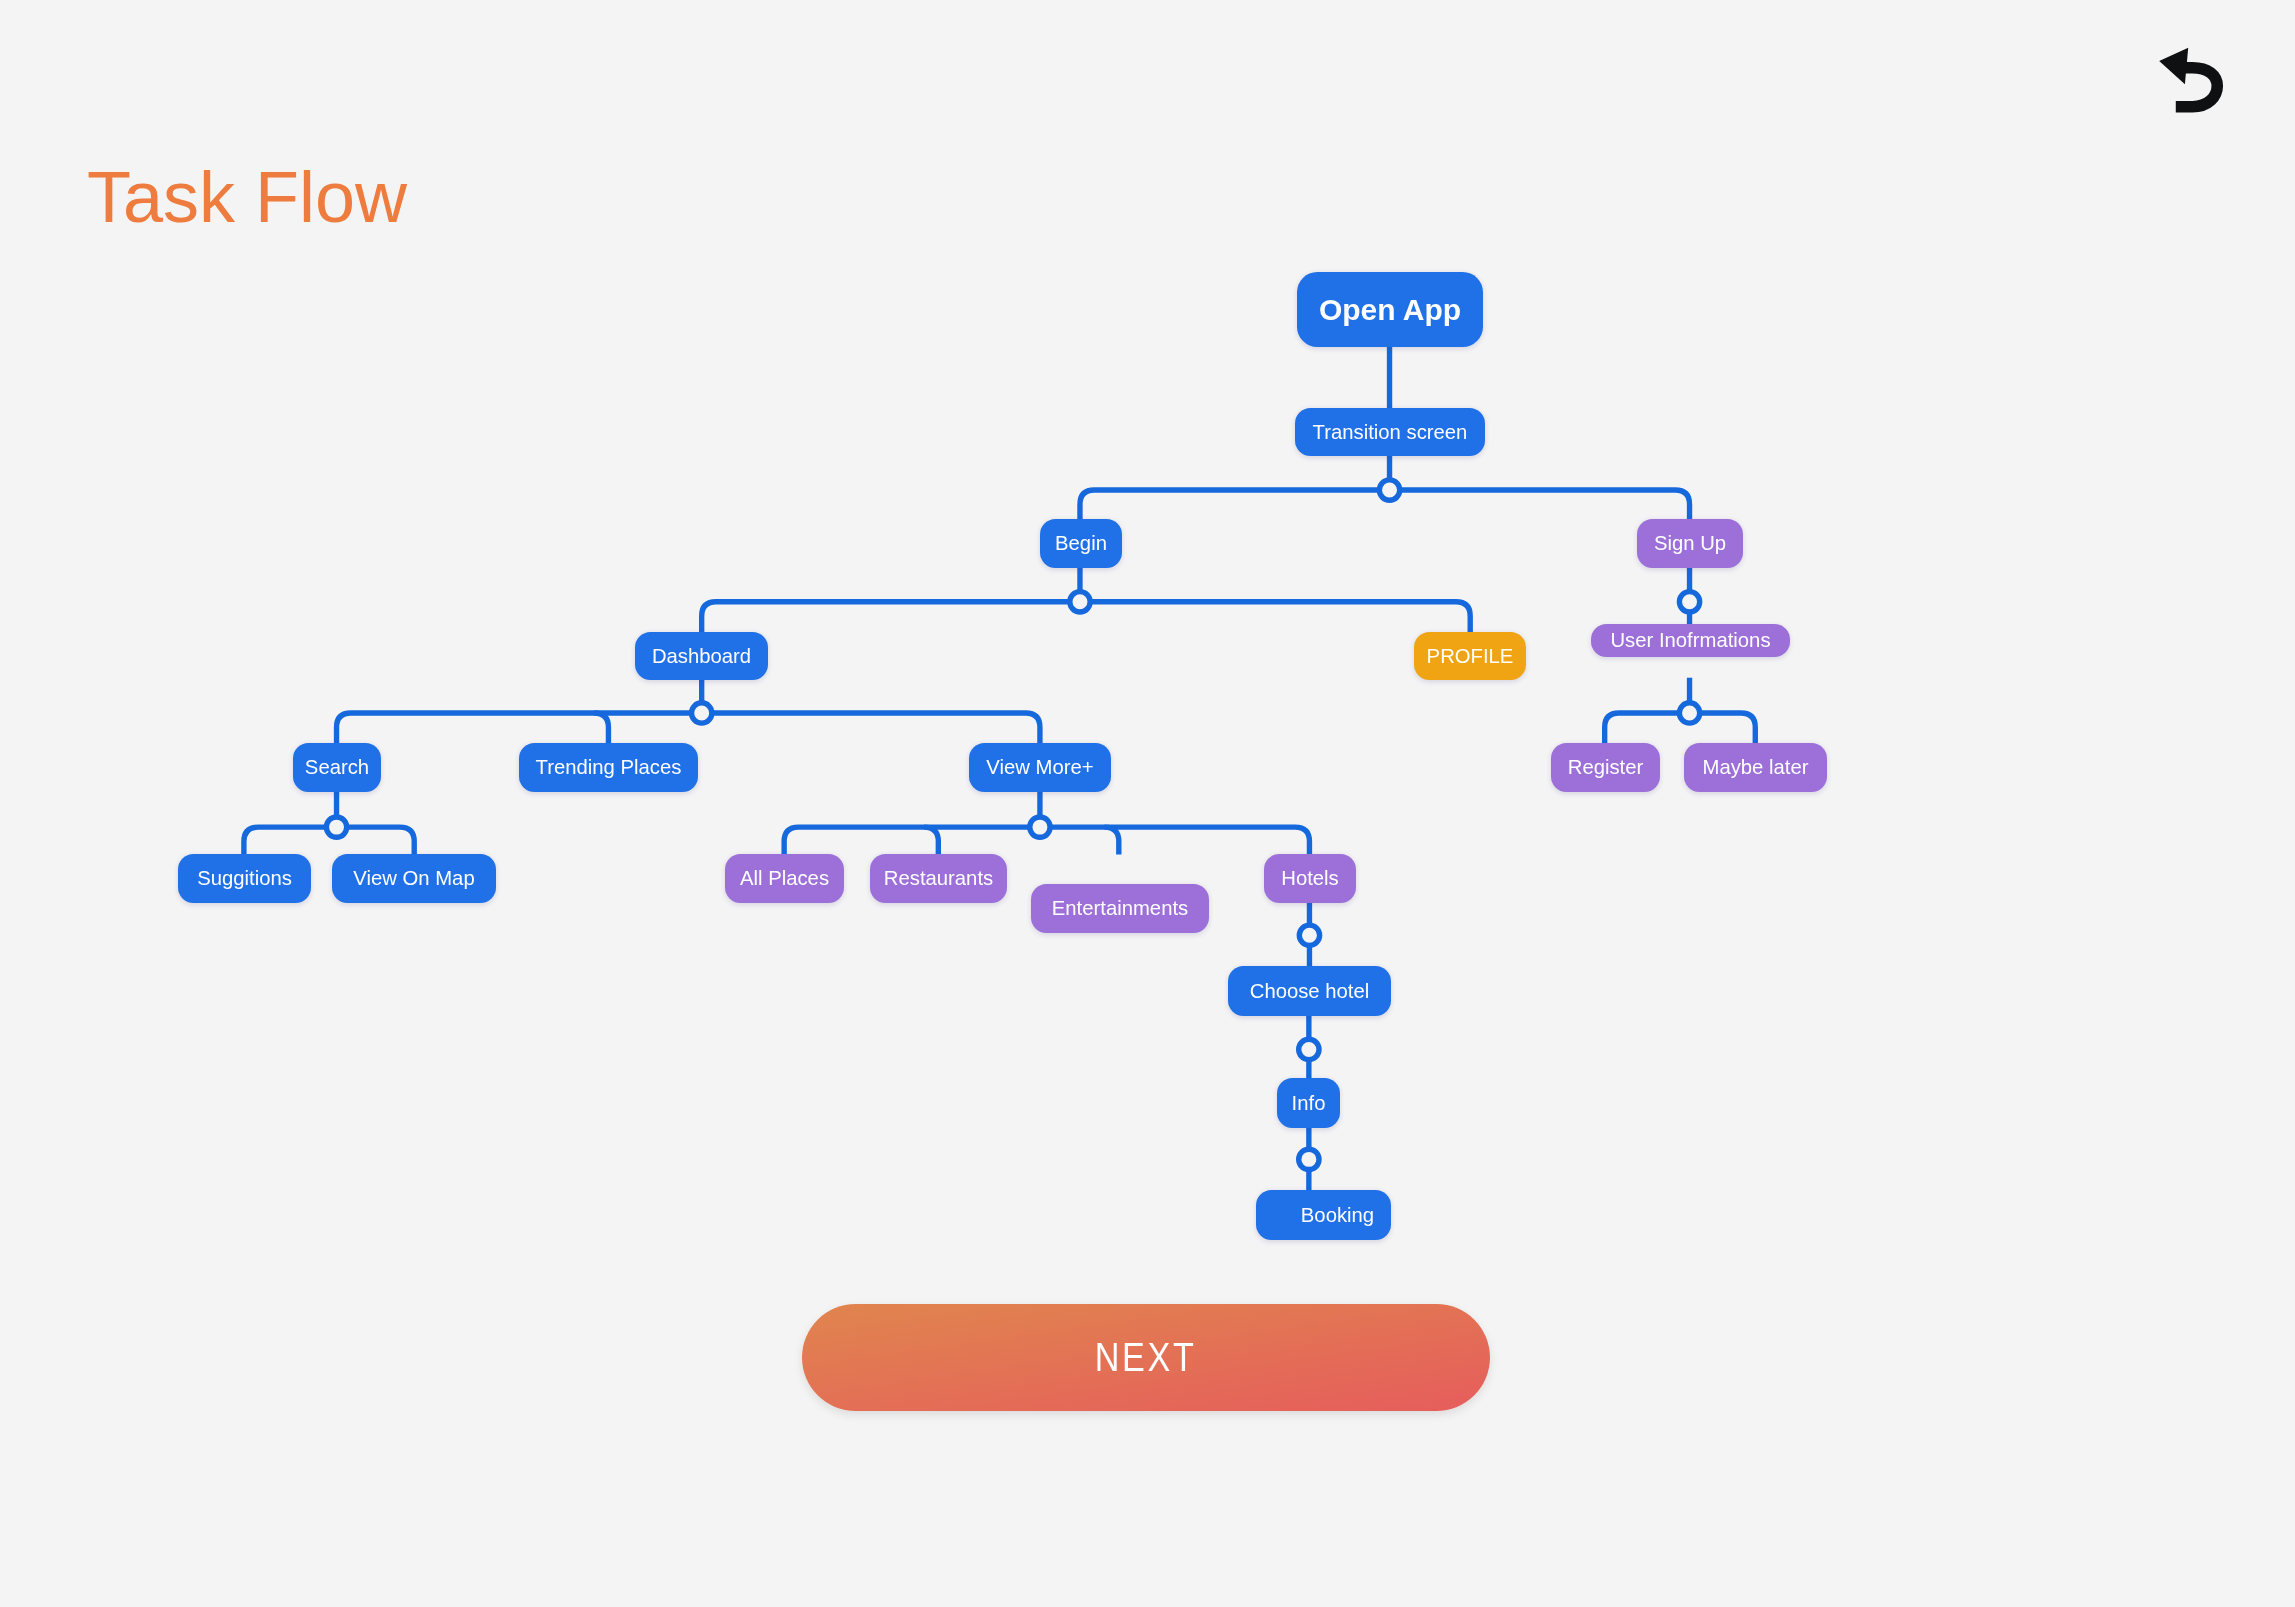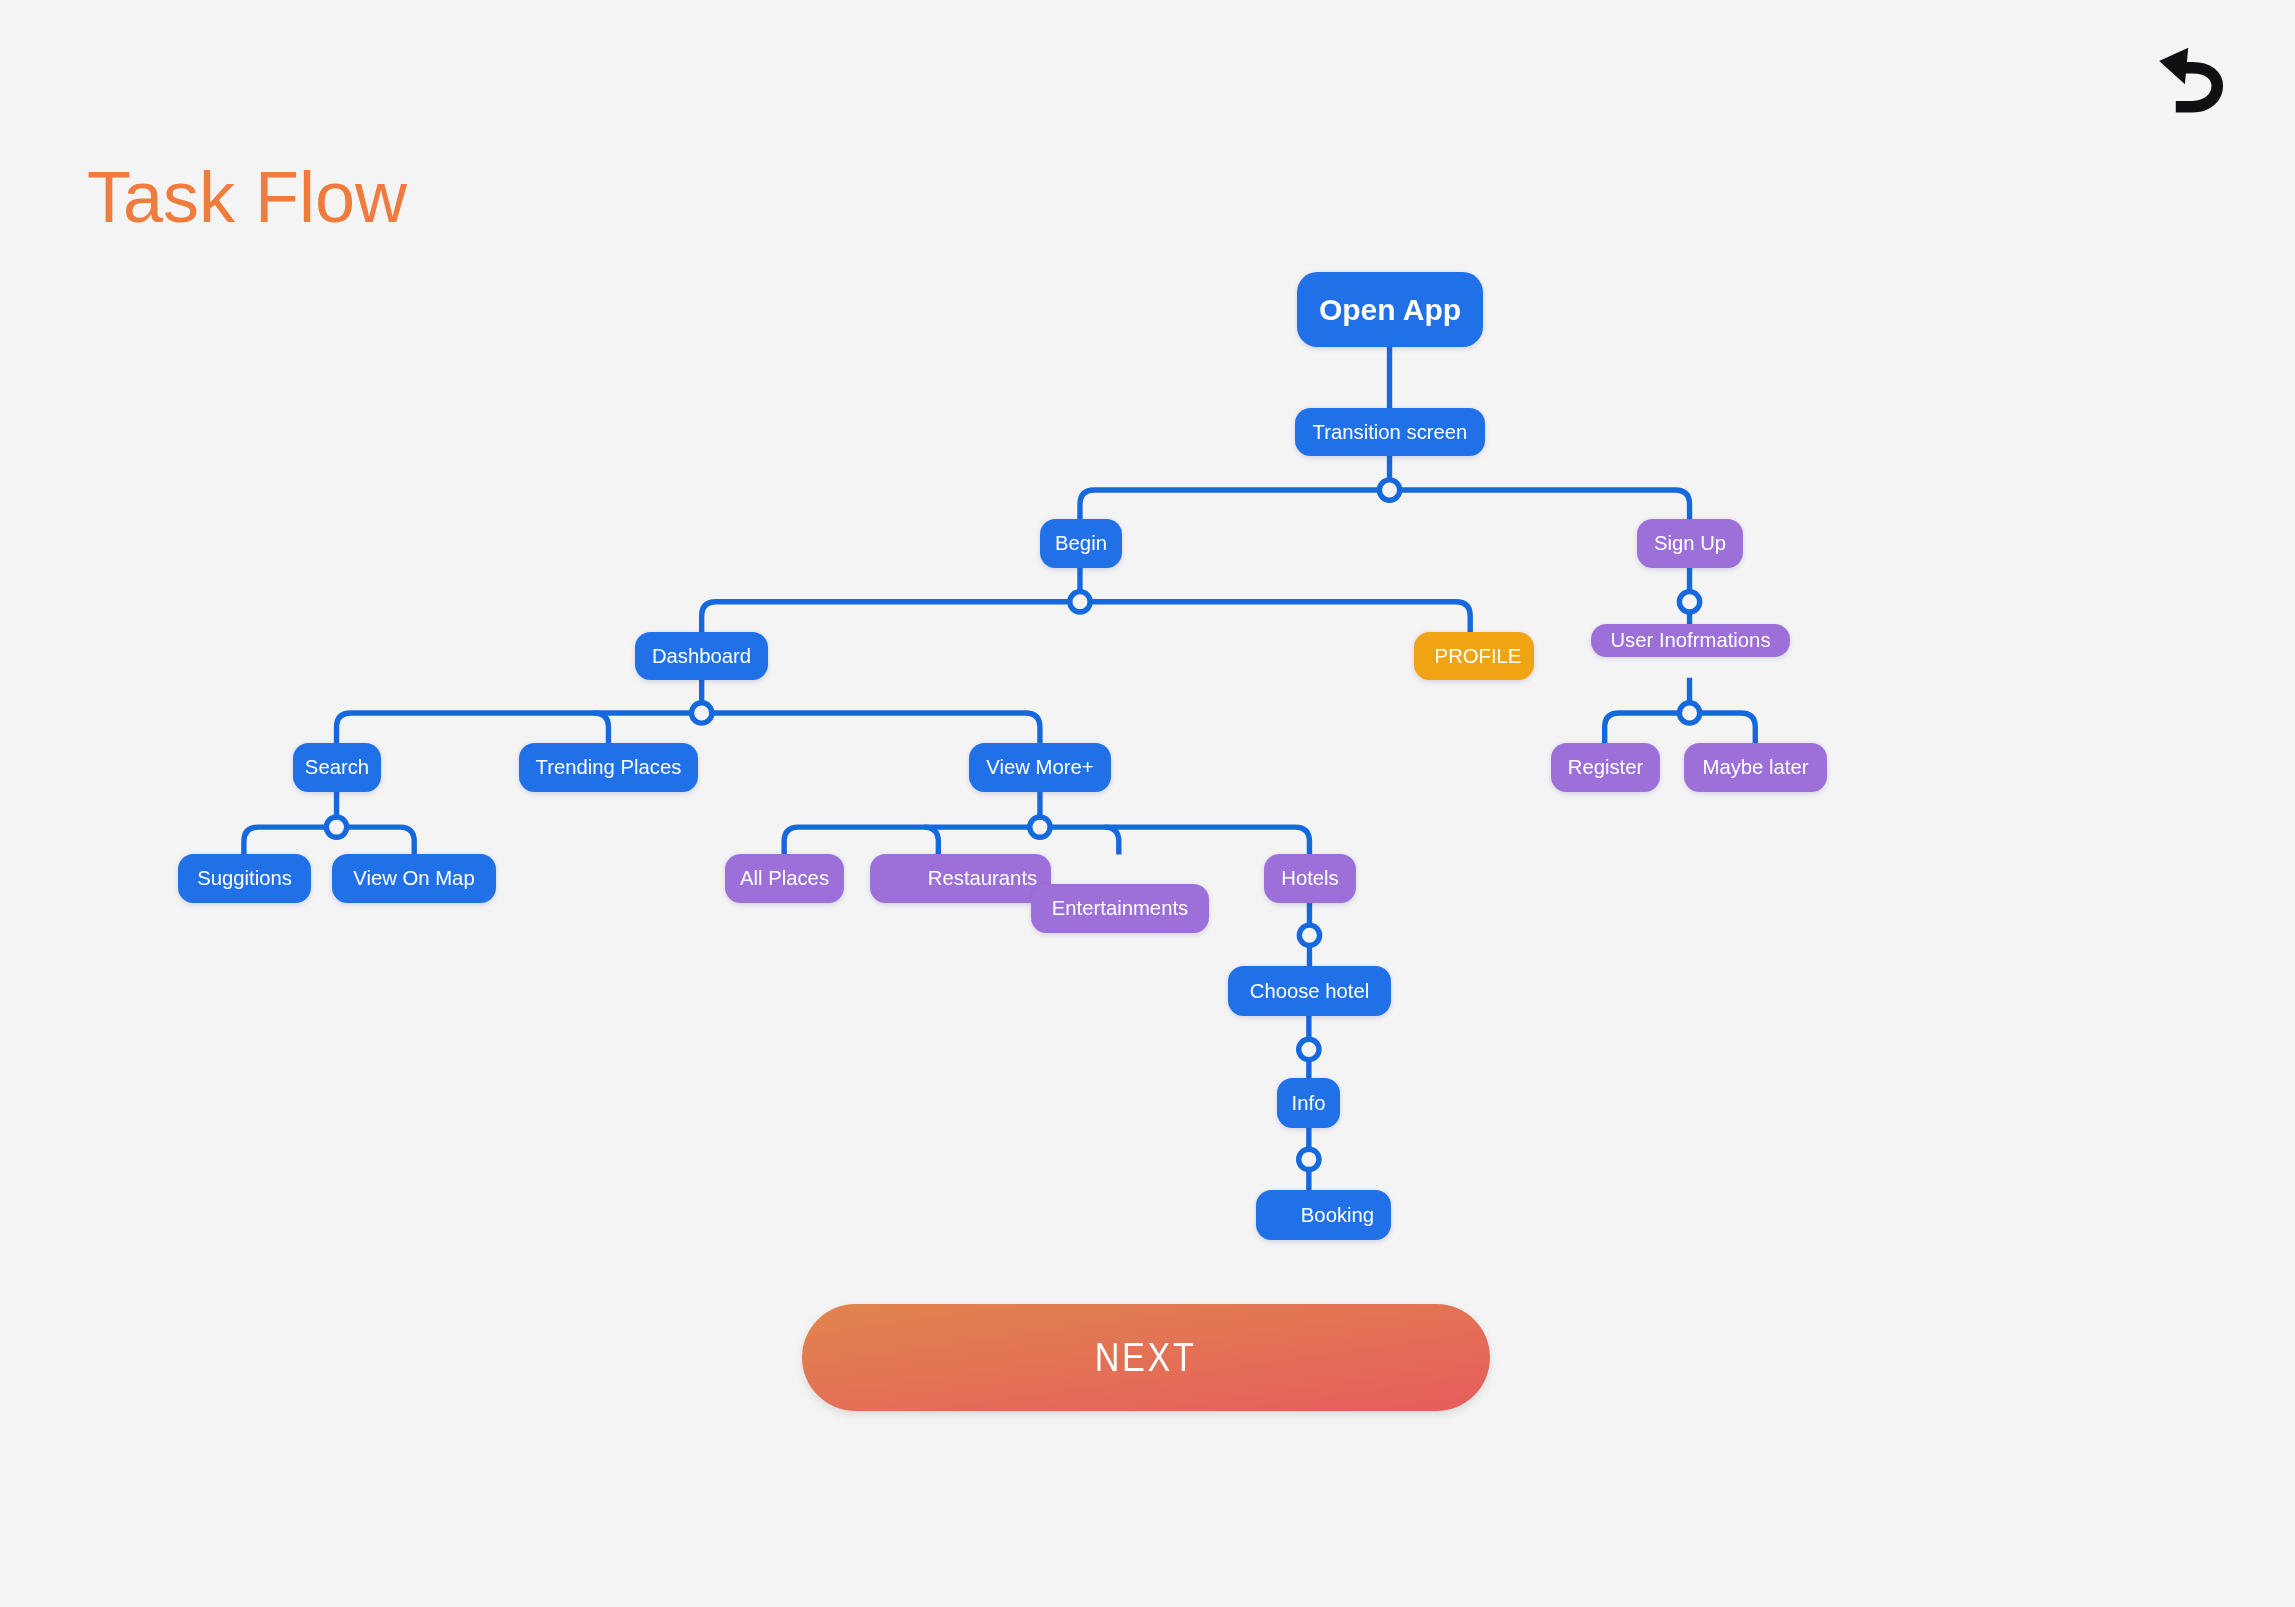--- a/index.html
+++ b/index.html
@@ -28,21 +28,21 @@
 
   
   .node{
     position:absolute;display:flex;align-items:center;justify-content:center;
     color:#fff;font-size:20.3px;font-weight:400;border-radius:15.5px;
     box-shadow:0 1.8px 5.4px rgba(50,50,130,.16);
     white-space:nowrap;text-align:left;
   }
   .node.blue{background:var(--node-blue,#2070e8);}
   .node.purple{background:var(--node-purple,#9c70d8);}
-  .node.orange{background:var(--node-orange,#f0a413);padding-left:8px;}
+  .node.orange{background:var(--node-orange,#f0a413);}
   .node.big{font-size:30px;font-weight:700;border-radius:20.3px;}
 
   
   #next-btn{
     position:absolute;left:802px;top:1304px;width:688px;height:107px;
     border:none;border-radius:55px;cursor:pointer;
     background:linear-gradient(172deg,var(--next-top,#e0854e) 0%,var(--next-bottom,#e65d5c) 100%);
     display:flex;align-items:center;justify-content:center;
     box-shadow:0 3.6px 9.6px rgba(0,0,0,.10);
   }
@@ -114,21 +114,21 @@
   <div class="node orange" style="left:1414px;top:632px;width:112px;height:48px;">PROFILE</div>
   <div class="node purple" style="left:1591px;top:624px;width:199px;height:33px;">User Inofrmations</div>
   <div class="node blue" style="left:293px;top:743px;width:88px;height:49px;">Search</div>
   <div class="node blue" style="left:519px;top:743px;width:179px;height:49px;">Trending Places</div>
   <div class="node blue" style="left:969px;top:743px;width:142px;height:49px;">View More+</div>
   <div class="node purple" style="left:1551px;top:743px;width:109px;height:49px;">Register</div>
   <div class="node purple" style="left:1684px;top:743px;width:143px;height:49px;">Maybe later</div>
   <div class="node blue" style="left:178px;top:854px;width:133px;height:49px;">Suggitions</div>
   <div class="node blue" style="left:332px;top:854px;width:164px;height:49px;">View On Map</div>
   <div class="node purple" style="left:725px;top:854px;width:119px;height:49px;">All Places</div>
-  <div class="node purple" style="left:870px;top:854px;width:137px;height:49px;padding-left:44px;">Restaurants</div>
+  <div class="node purple" style="left:870px;top:854px;width:137px;height:49px;">Restaurants</div>
   <div class="node purple" style="left:1031px;top:854px;width:178px;height:49px;margin-top:30px;">Entertainments</div>
   <div class="node purple" style="left:1264px;top:854px;width:92px;height:49px;">Hotels</div>
   <div class="node blue" style="left:1228px;top:966px;width:163px;height:50px;">Choose hotel</div>
   <div class="node blue" style="left:1277px;top:1078px;width:63px;height:50px;">Info</div>
   <div class="node blue" style="left:1256px;top:1190px;width:107px;height:50px;padding-left:28px;">Booking</div>
 
   <button id="next-btn">
     <span>NEXT</span>
   </button>
 

